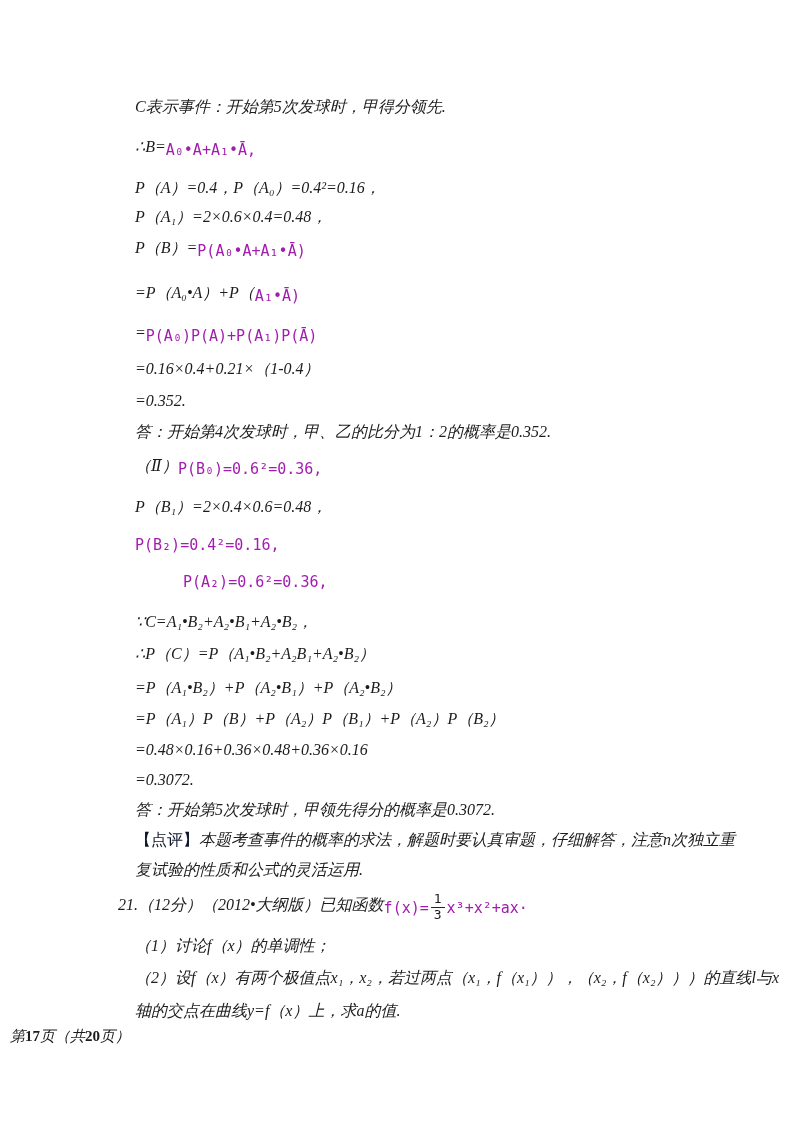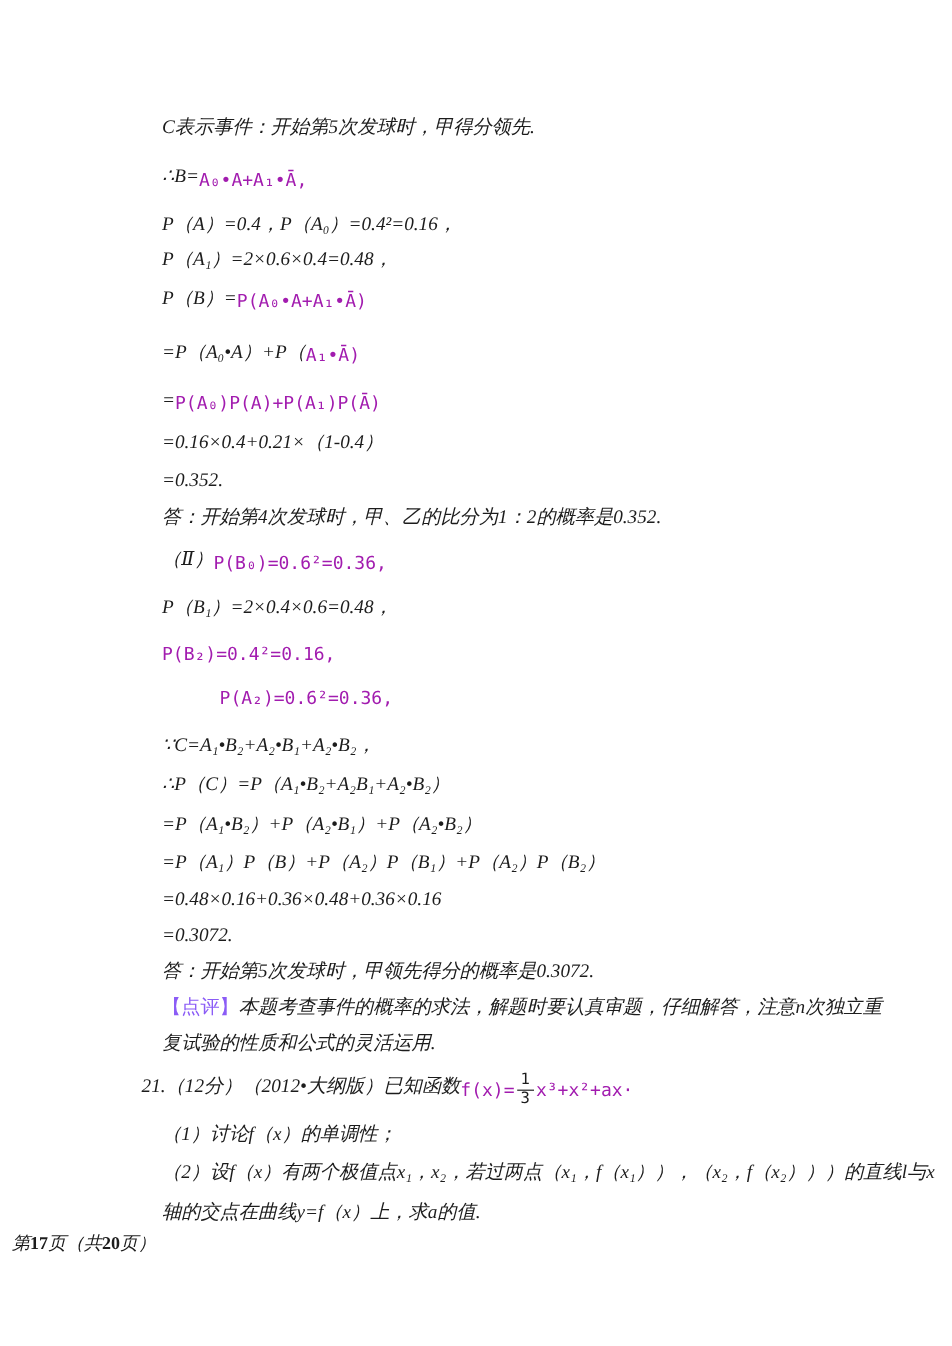--- a/index.html
+++ b/index.html
@@ -20,21 +20,21 @@
   }
   .zh{font-family:"Liberation Serif","DejaVu Serif",serif;font-style:italic;}
   .it{font-style:italic;font-family:"Liberation Serif","DejaVu Serif",serif;}
   .fm{
     font-family:"DejaVu Sans Mono","Liberation Mono",monospace;
     font-size:15px;
     position:relative;
     top:3px;
     color:#a21caf;
   }
-  .blue{color:#8b5cf6;}
+  .blue{color:#0f172a;}
   .b{font-weight:bold;}
   .frac{
     display:inline-block;
     vertical-align:-11px;
     text-align:center;
     font-family:"DejaVu Sans Mono","Liberation Mono",monospace;
     font-size:13px;
     line-height:1.15;
     margin:0 2px;
     position:relative;

